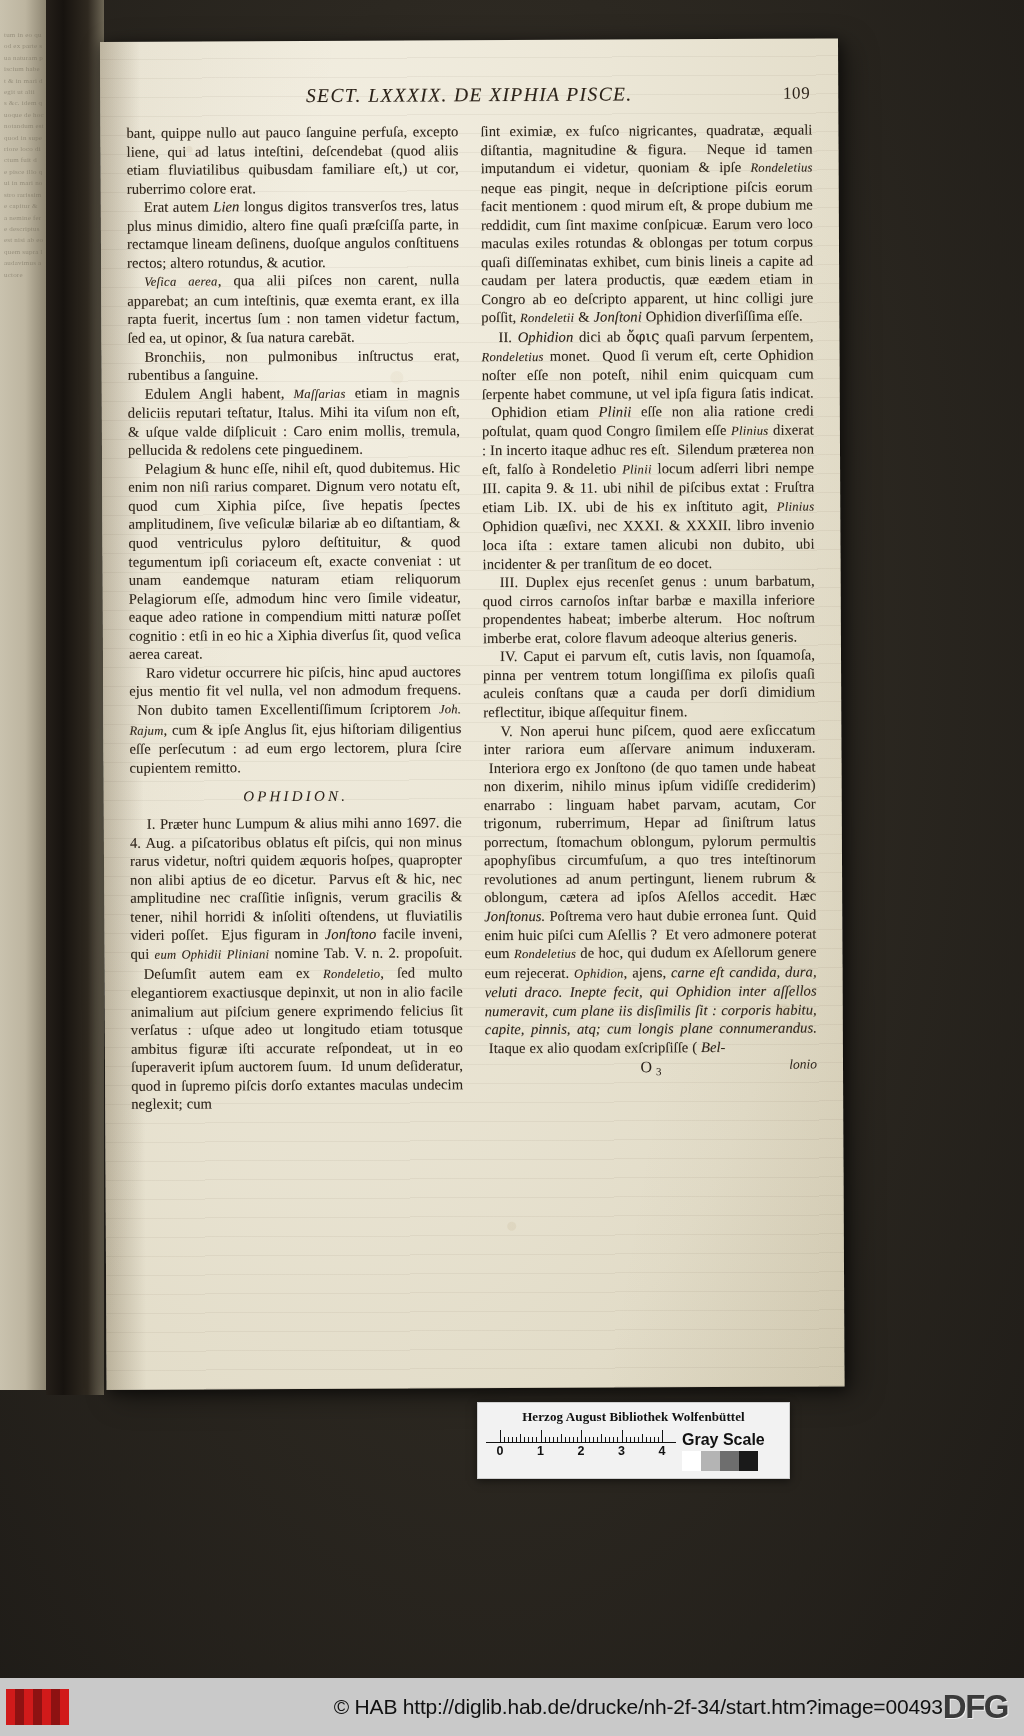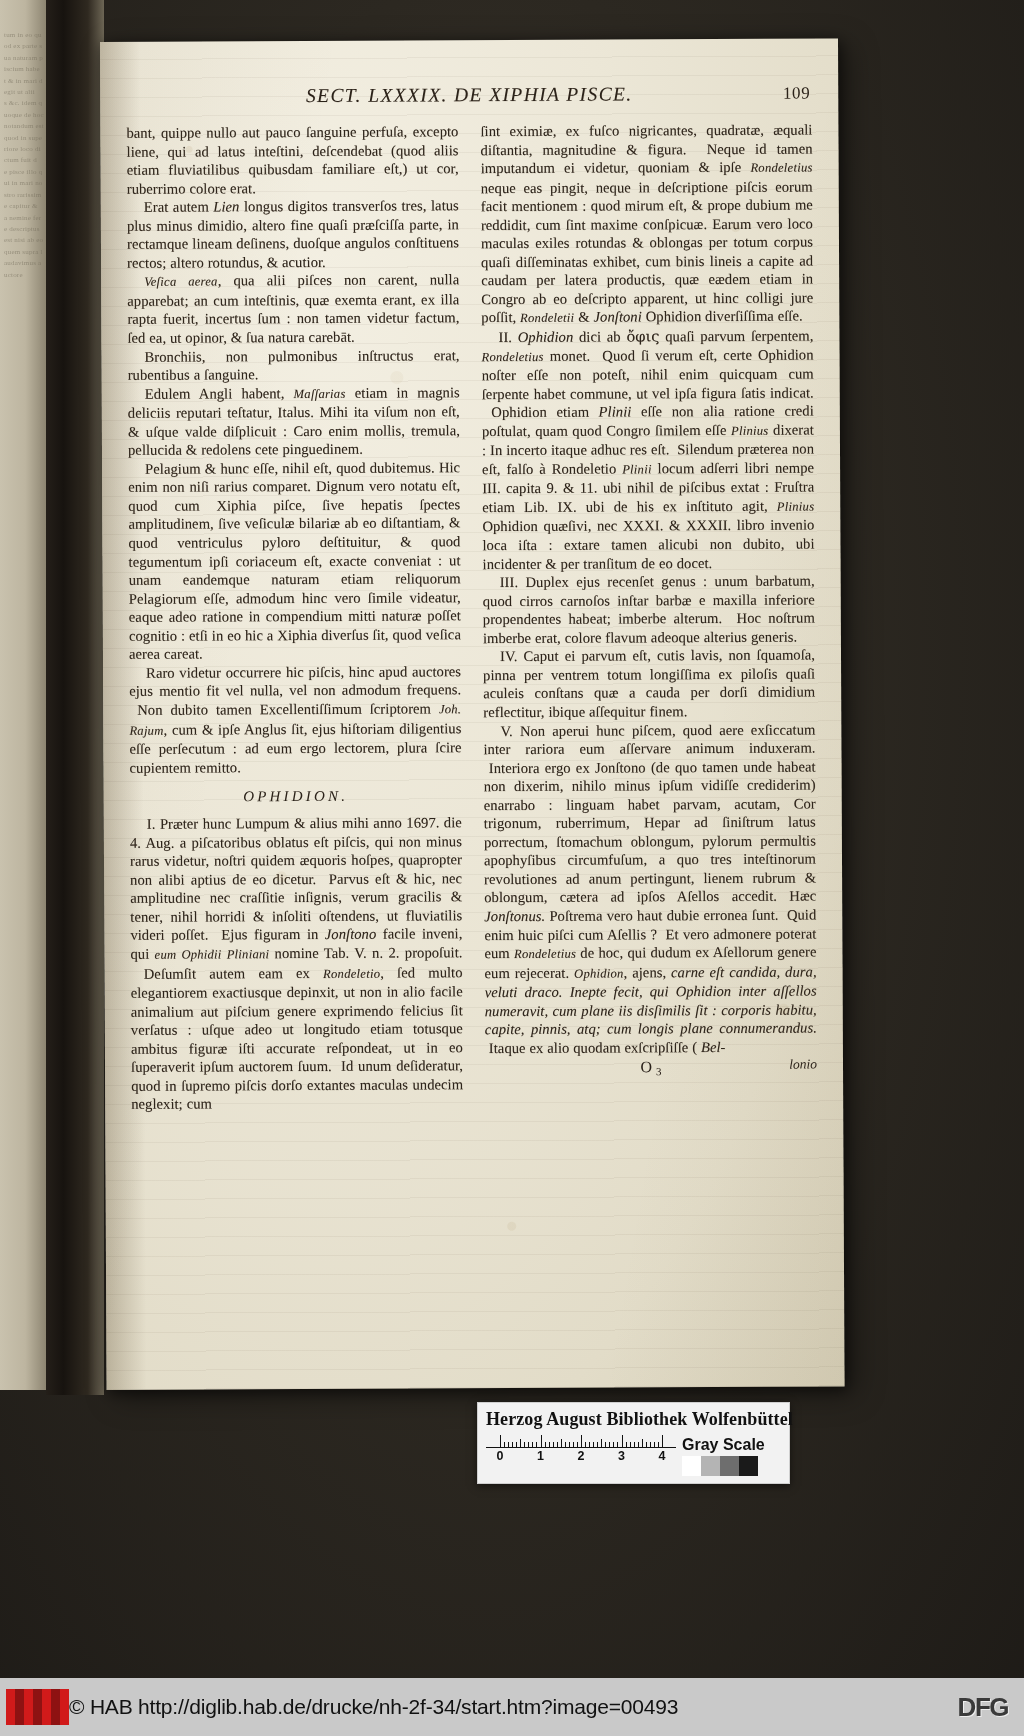--- a/index.html
+++ b/index.html
@@ -210,21 +210,21 @@
     width: 313px;
     background: #f2f2f2;
     border: 1px solid #cfcfcf;
     padding: 6px 8px 7px 8px;
     box-shadow: 0 2px 8px rgba(0,0,0,.5);
   }
   .target-card .stamp-line {
     text-align: center;
     font-family: "Liberation Serif", serif;
     font-weight: bold;
-    font-size: 18px;
+    font-size: 13px;
     color: #111;
     letter-spacing: .1px;
     margin-bottom: 5px;
     white-space: nowrap;
   }
   .target-card .scale-row {
     display: flex;
     align-items: flex-start;
     gap: 6px;
   }
@@ -274,31 +274,31 @@
     align-items: center;
   }
   .color-chips {
     display: flex;
     height: 36px;
     margin-left: 6px;
   }
   .color-chips span { width: 9px; height: 36px; display: block; }
   .footer-url {
     flex: 1;
-    text-align: left;
+    text-align: right;
     font-family: "Liberation Sans", sans-serif;
     font-size: 21px;
     color: #111;
     letter-spacing: -.2px;
     white-space: nowrap;
   }
   .dfg-logo {
     font-family: "Liberation Sans", sans-serif;
     font-weight: bold;
-    font-size: 26px;
+    font-size: 33px;
     color: #3a3a3a;
     letter-spacing: -1.5px;
     margin-right: 16px;
     text-shadow: 1px 1px 0 #efefef;
   }
 </style>
 </head>
 <body>
 
 <div id="scan">

